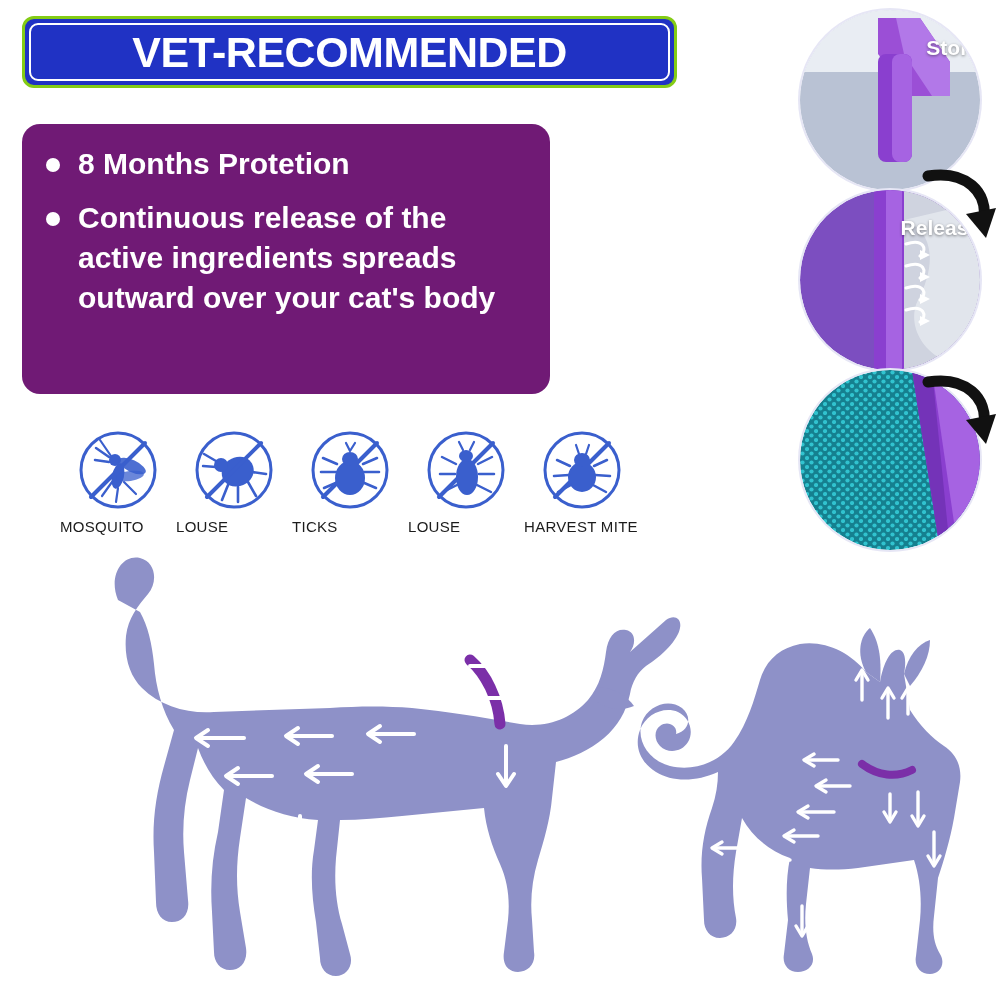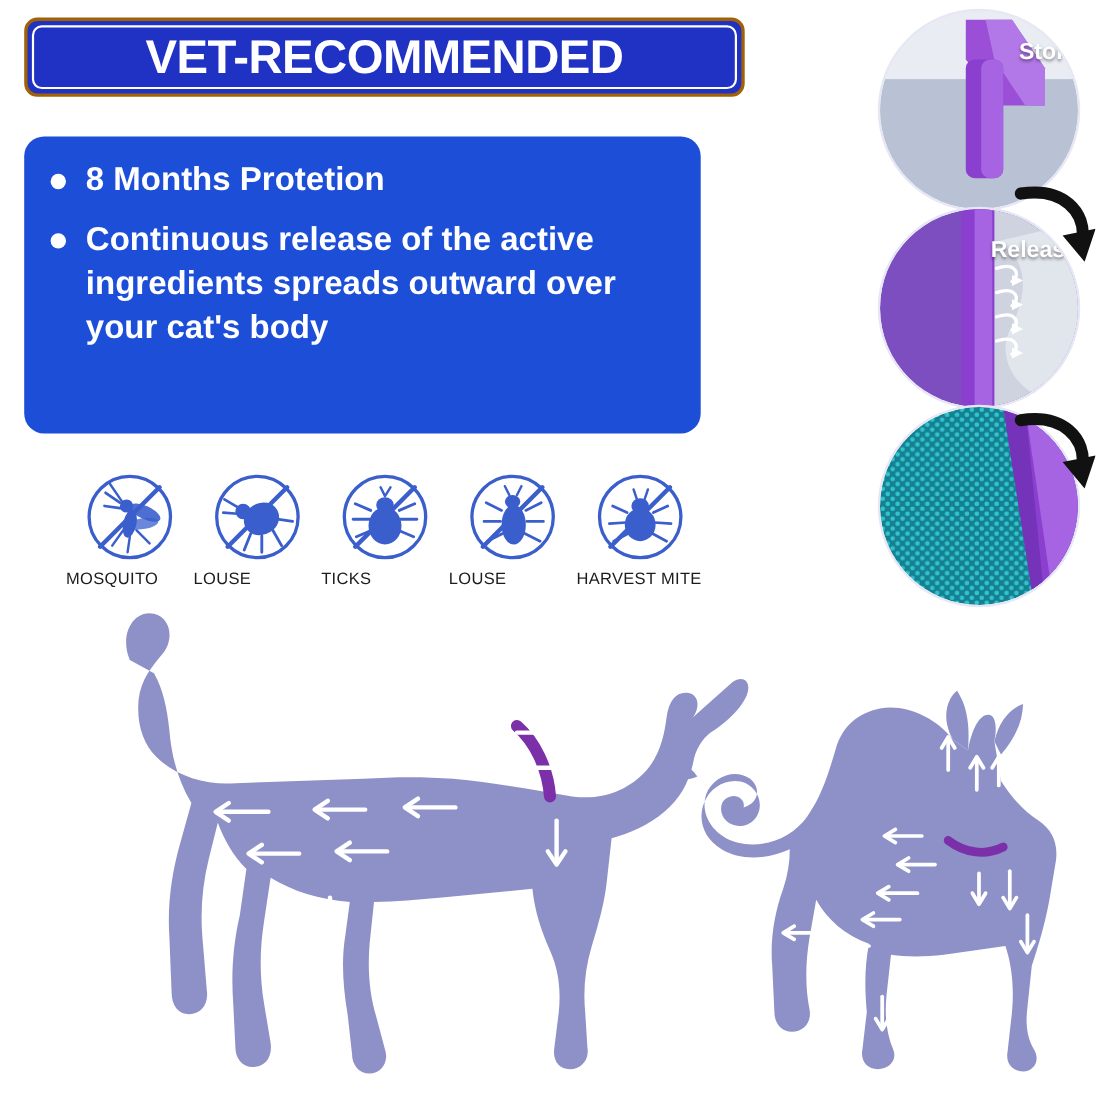--- a/index.html
+++ b/index.html
@@ -17,21 +17,21 @@
 
   
   .headline-banner {
     position: absolute;
     left: 22px;
     top: 16px;
     width: 655px;
     height: 72px;
     background: #2032c4;
     border-radius: 12px;
-    border: 3px solid #a16207;
+    border: 3px solid #84cc16;
     box-sizing: border-box;
     display: flex;
     align-items: center;
     justify-content: center;
   }
   .headline-banner::after {
     content: "";
     position: absolute;
     left: 4px;
     top: 4px;
@@ -49,23 +49,23 @@
     letter-spacing: -0.5px;
     white-space: nowrap;
     z-index: 2;
   }
 
   
   .benefits-box {
     position: absolute;
     left: 22px;
     top: 124px;
-    width: 615px;
+    width: 528px;
     height: 270px;
-    background: #1d4ed8;
+    background: #701a75;
     border-radius: 18px;
     box-sizing: border-box;
     padding: 20px 24px 10px 24px;
   }
   .benefit-item {
     display: flex;
     align-items: flex-start;
     color: #ffffff;
     font-weight: bold;
     font-size: 30px;

